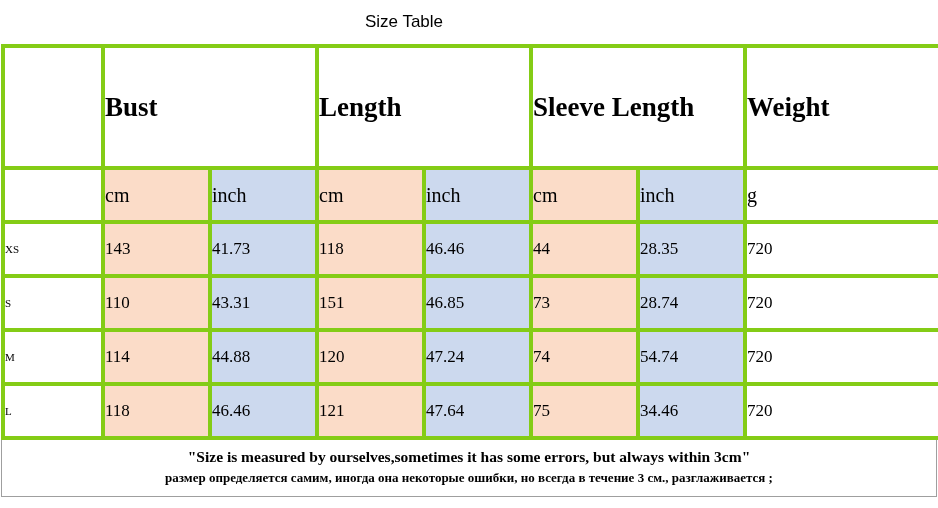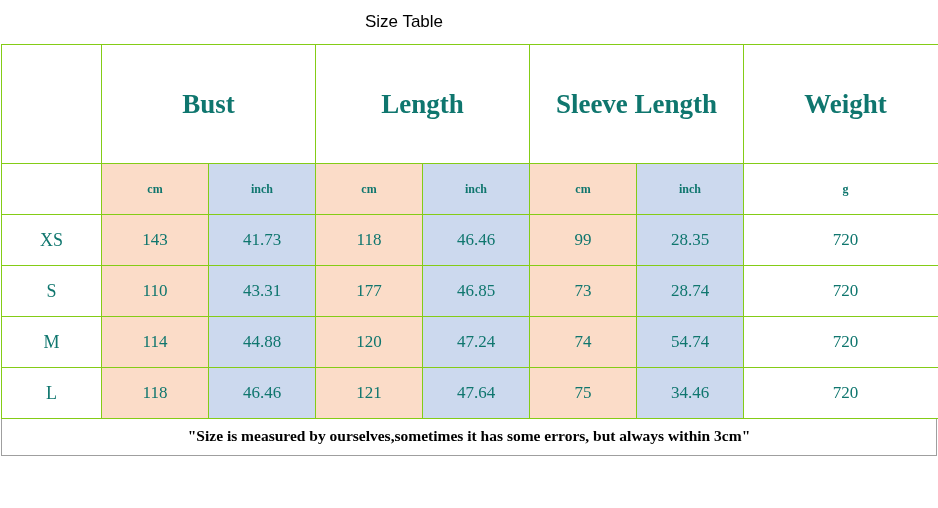--- a/index.html
+++ b/index.html
@@ -29,42 +29,42 @@
     color: #000;
   }
   table.size-table {
     border-collapse: collapse;
     width: 936px;
     margin: 0 1px;
     table-layout: fixed;
   }
   table.size-table td,
   table.size-table th {
-    border: 1px solid #84cc16;
-    text-align: center;
+    border: 4px solid #84cc16;
+    text-align: left;
     vertical-align: middle;
     font-family: "Liberation Serif", serif;
-    color: #0f766e;
+    color: #000000;
     padding: 0;
   }
   .hdr-main {
     font-size: 27px;
     font-weight: bold;
     height: 118px;
     background: #ffffff;
     line-height: 1.12;
   }
   .hdr-unit {
-    font-size: 12px;
-    font-weight: bold;
+    font-size: 20px;
+    font-weight: normal;
     height: 50px;
     margin-left: 30px;
   }
   .sz-label {
-    font-size: 18px;
+    font-size: 11px;
     height: 50px;
     background: #ffffff;
   }
   .val {
     font-size: 17px;
     height: 50px;
   }
   .peach { background: #fbdcc8; }
   .blue  { background: #ccd9ee; }
   .white { background: #ffffff; }
@@ -132,29 +132,29 @@
         <td class="hdr-unit white">g</td>
       </tr>
     </thead>
     <tbody>
       <tr>
         <td class="sz-label">XS</td>
         <td class="val peach">143</td>
         <td class="val blue">41.73</td>
         <td class="val peach">118</td>
         <td class="val blue">46.46</td>
-        <td class="val peach">99</td>
+        <td class="val peach">44</td>
         <td class="val blue">28.35</td>
         <td class="val white">720</td>
       </tr>
       <tr>
         <td class="sz-label">S</td>
         <td class="val peach">110</td>
         <td class="val blue">43.31</td>
-        <td class="val peach">177</td>
+        <td class="val peach">151</td>
         <td class="val blue">46.85</td>
         <td class="val peach">73</td>
         <td class="val blue">28.74</td>
         <td class="val white">720</td>
       </tr>
       <tr>
         <td class="sz-label">M</td>
         <td class="val peach">114</td>
         <td class="val blue">44.88</td>
         <td class="val peach">120</td>
@@ -171,15 +171,16 @@
         <td class="val blue">47.64</td>
         <td class="val peach">75</td>
         <td class="val blue">34.46</td>
         <td class="val white">720</td>
       </tr>
     </tbody>
   </table>
 
   <div class="notes">
     <div class="note-main">"Size is measured by ourselves,sometimes it has some errors, but always within 3cm"</div>
+    <div class="note-sub">размер определяется самим, иногда она некоторые ошибки, но всегда в течение 3 см., разглаживается ;</div>
   </div>
 
 </div>
 
 </body></html>

